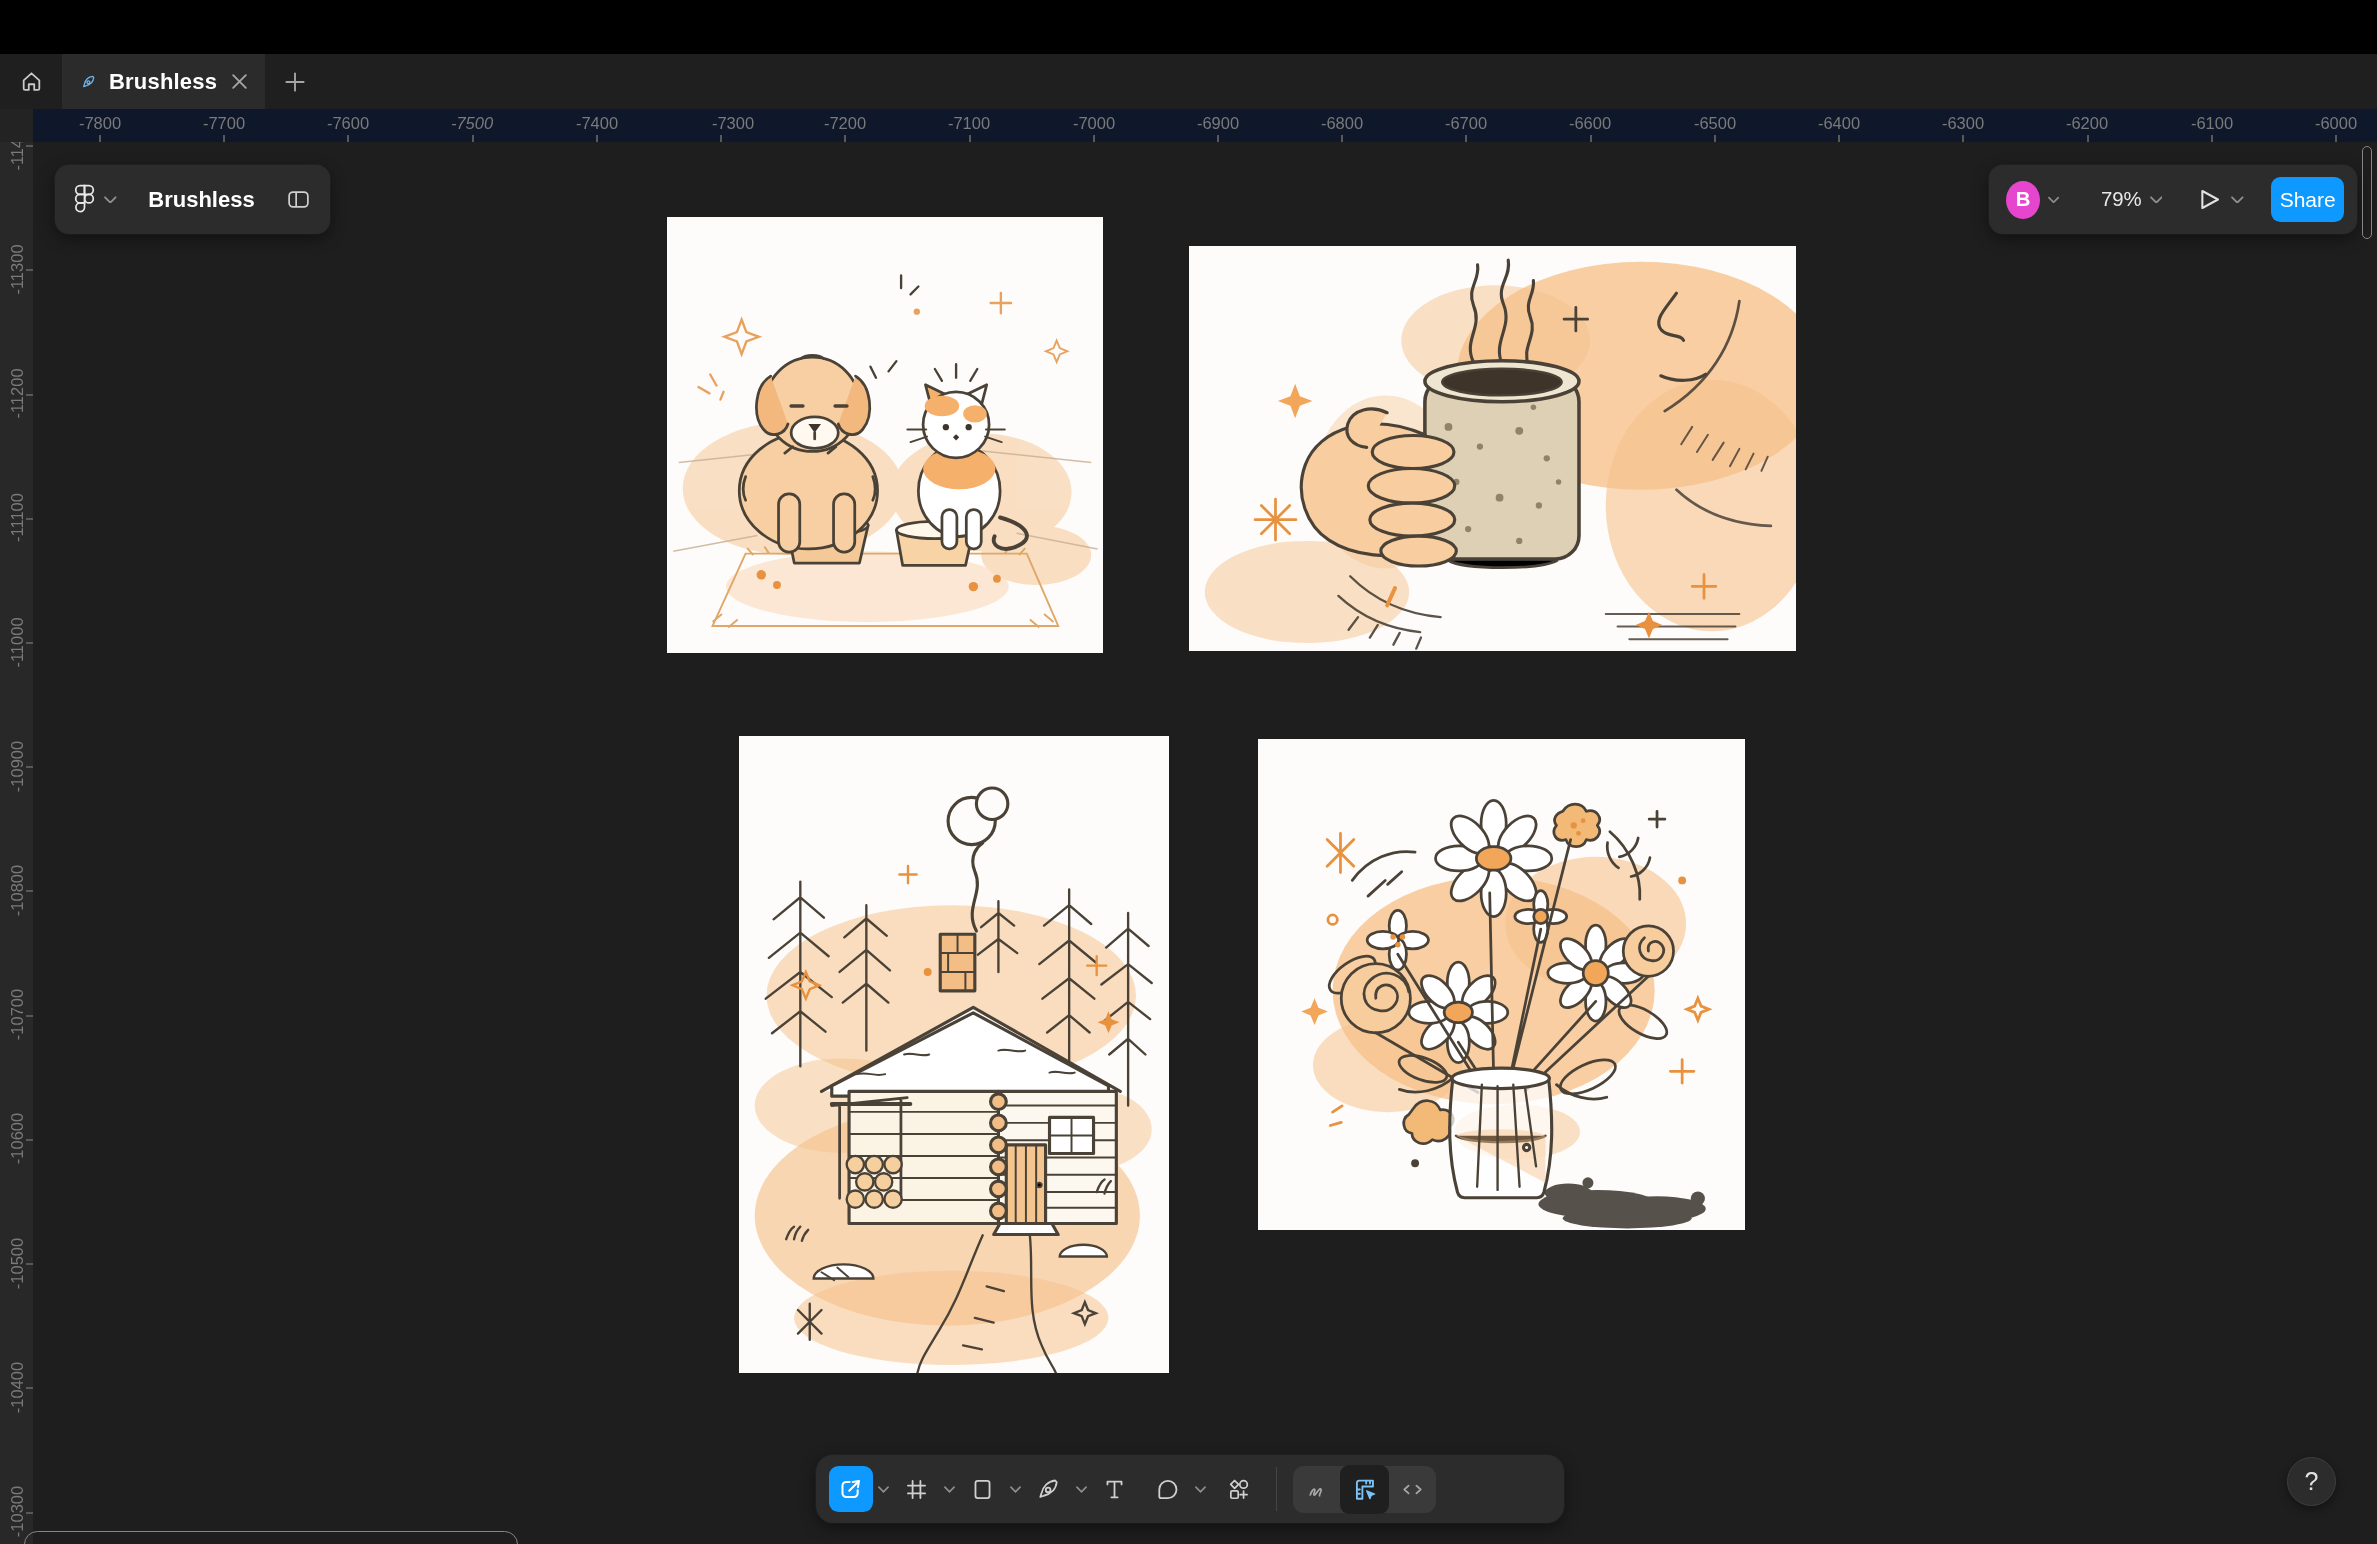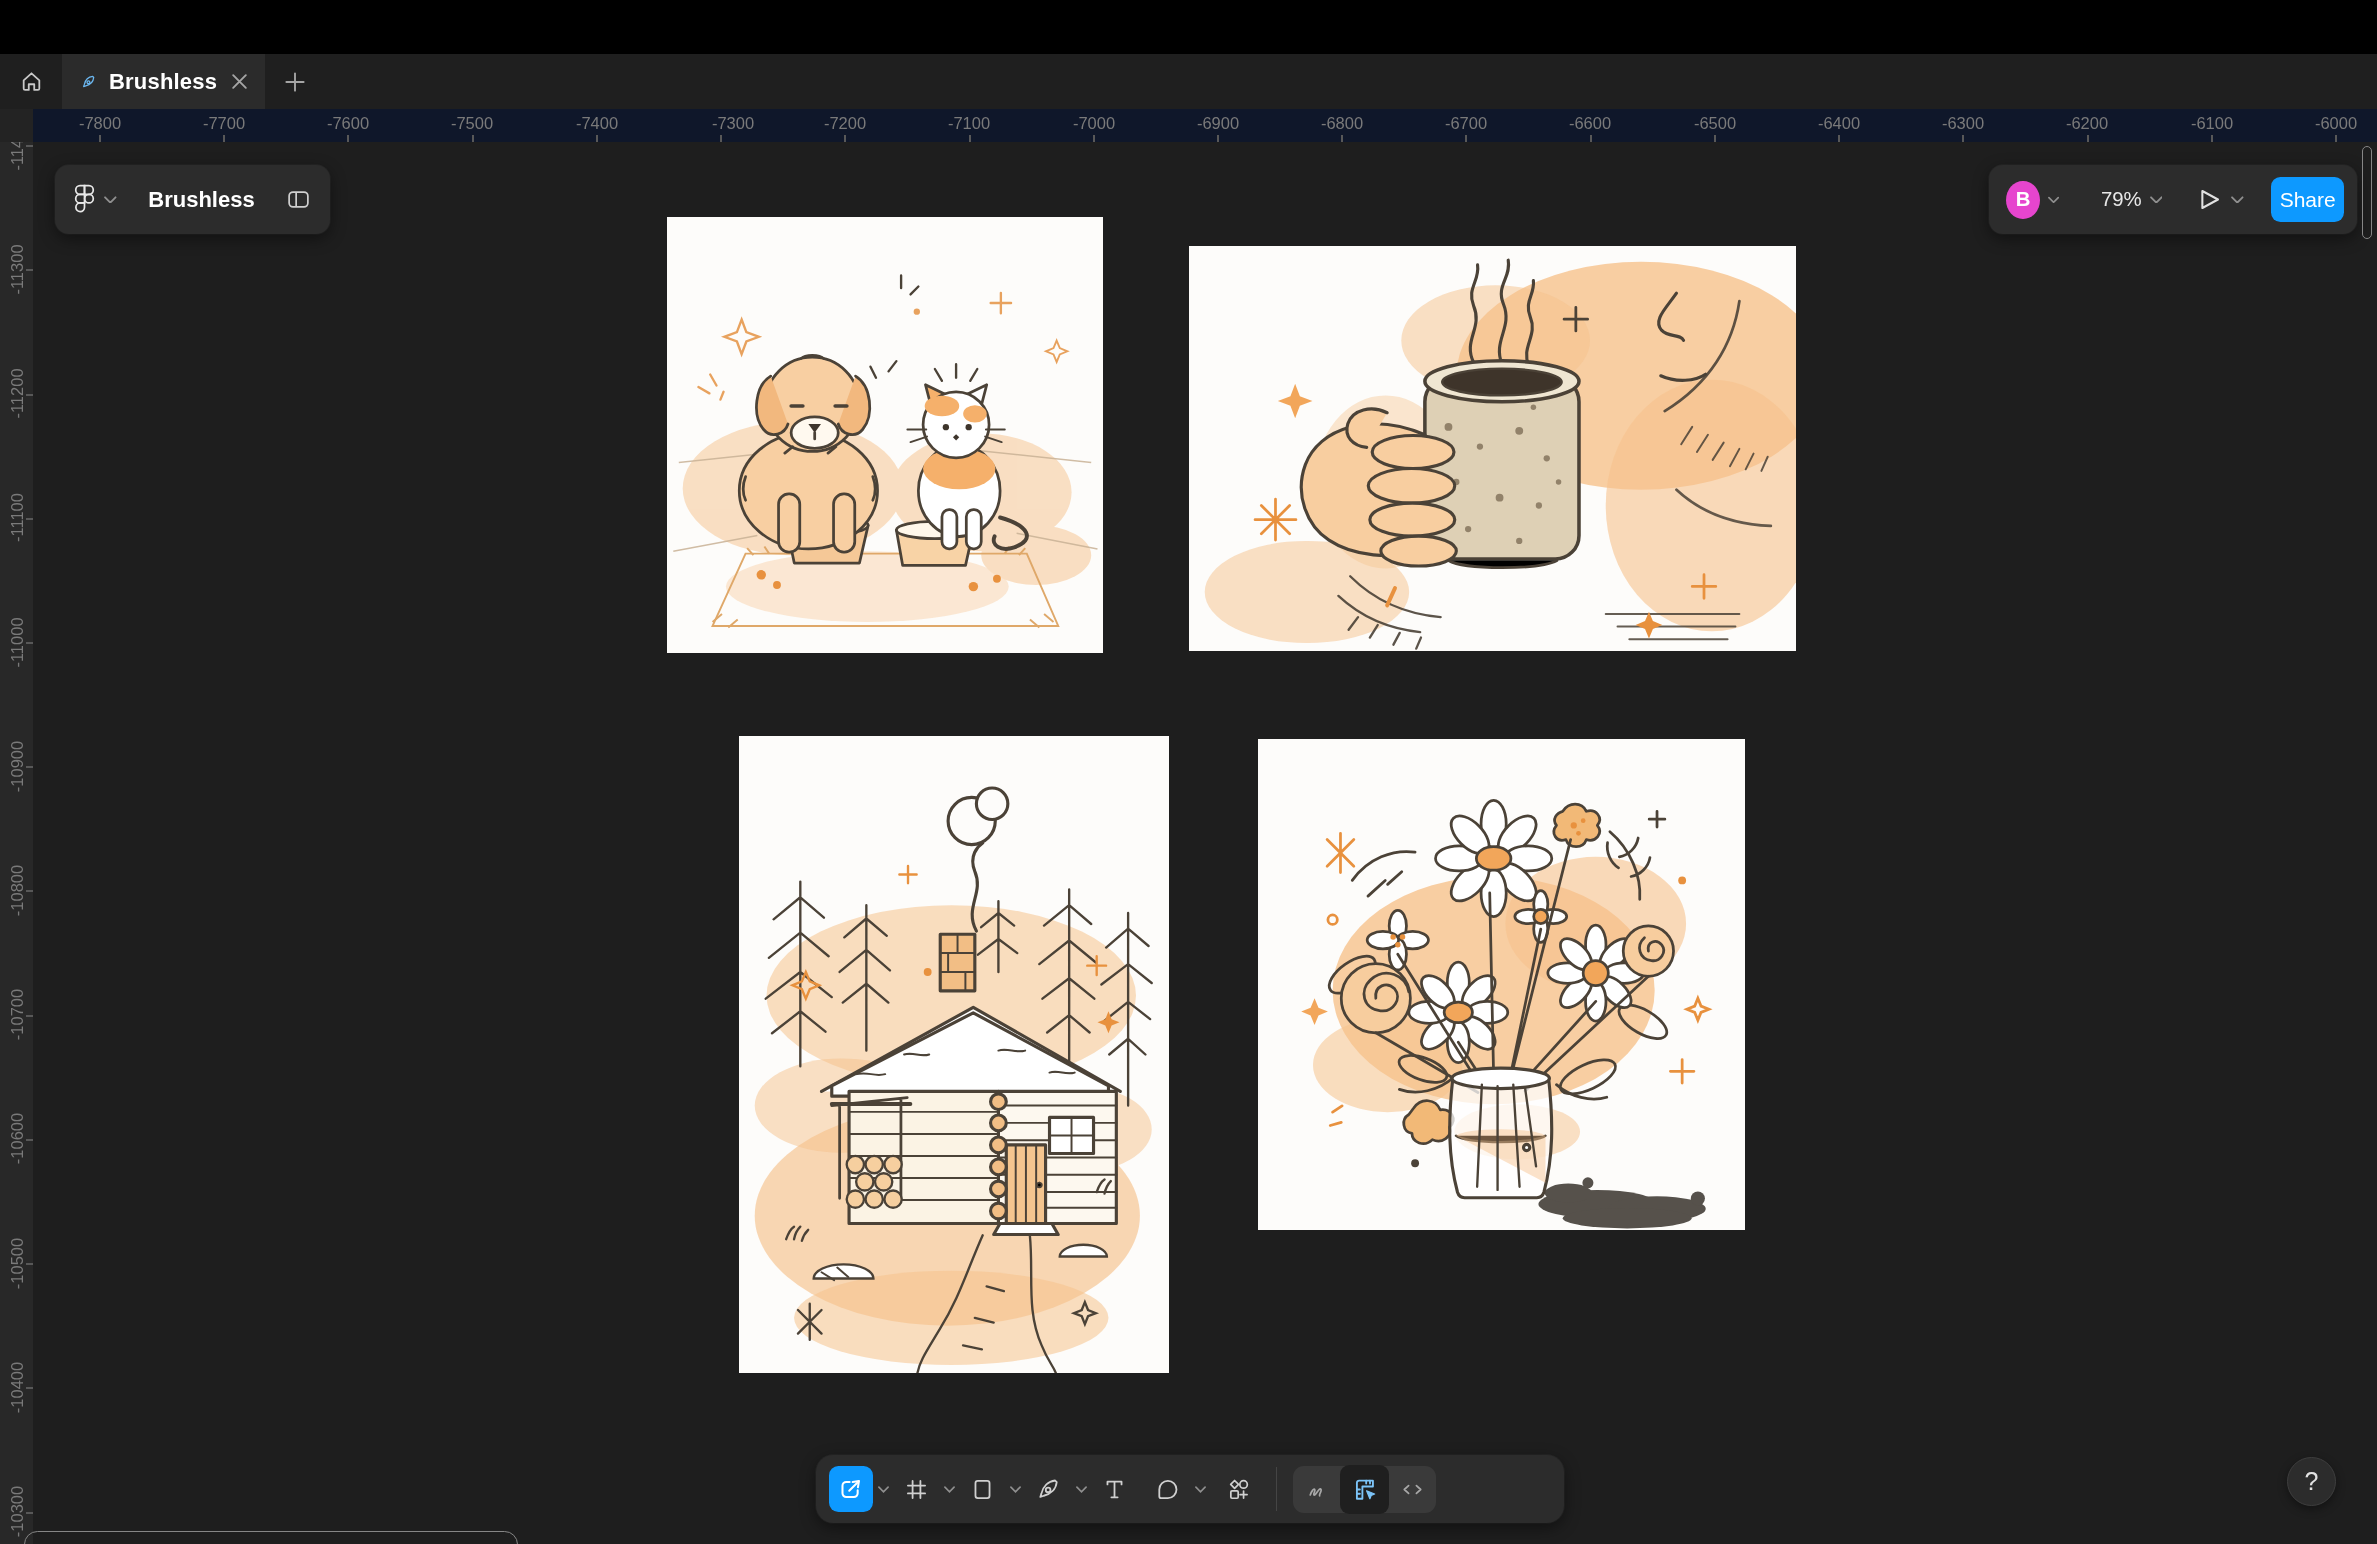--- a/index.html
+++ b/index.html
@@ -98,21 +98,21 @@
   </div>
 </div>
 
 <div class="ruler-h" id="ruler-h">
     <span class="lbl" style="left: 67px;">-7800</span>
     <div class="tick" style="left: 66px;"></div>
     <span class="lbl" style="left: 191px;">-7700</span>
     <div class="tick" style="left: 190px;"></div>
     <span class="lbl" style="left: 315px;">-7600</span>
     <div class="tick" style="left: 314px;"></div>
-    <span class="lbl" style="left: 439px;">-7500</span>
+    <span class="lbl" style="left: 439px; font-style: italic;">-7500</span>
     <div class="tick" style="left: 439px;"></div>
     <span class="lbl" style="left: 564px;">-7400</span>
     <div class="tick" style="left: 563px;"></div>
     <span class="lbl" style="left: 700px;">-7300</span>
     <div class="tick" style="left: 687px;"></div>
     <span class="lbl" style="left: 812px;">-7200</span>
     <div class="tick" style="left: 811px;"></div>
     <span class="lbl" style="left: 936px;">-7100</span>
     <div class="tick" style="left: 936px;"></div>
     <span class="lbl" style="left: 1061px;">-7000</span>

